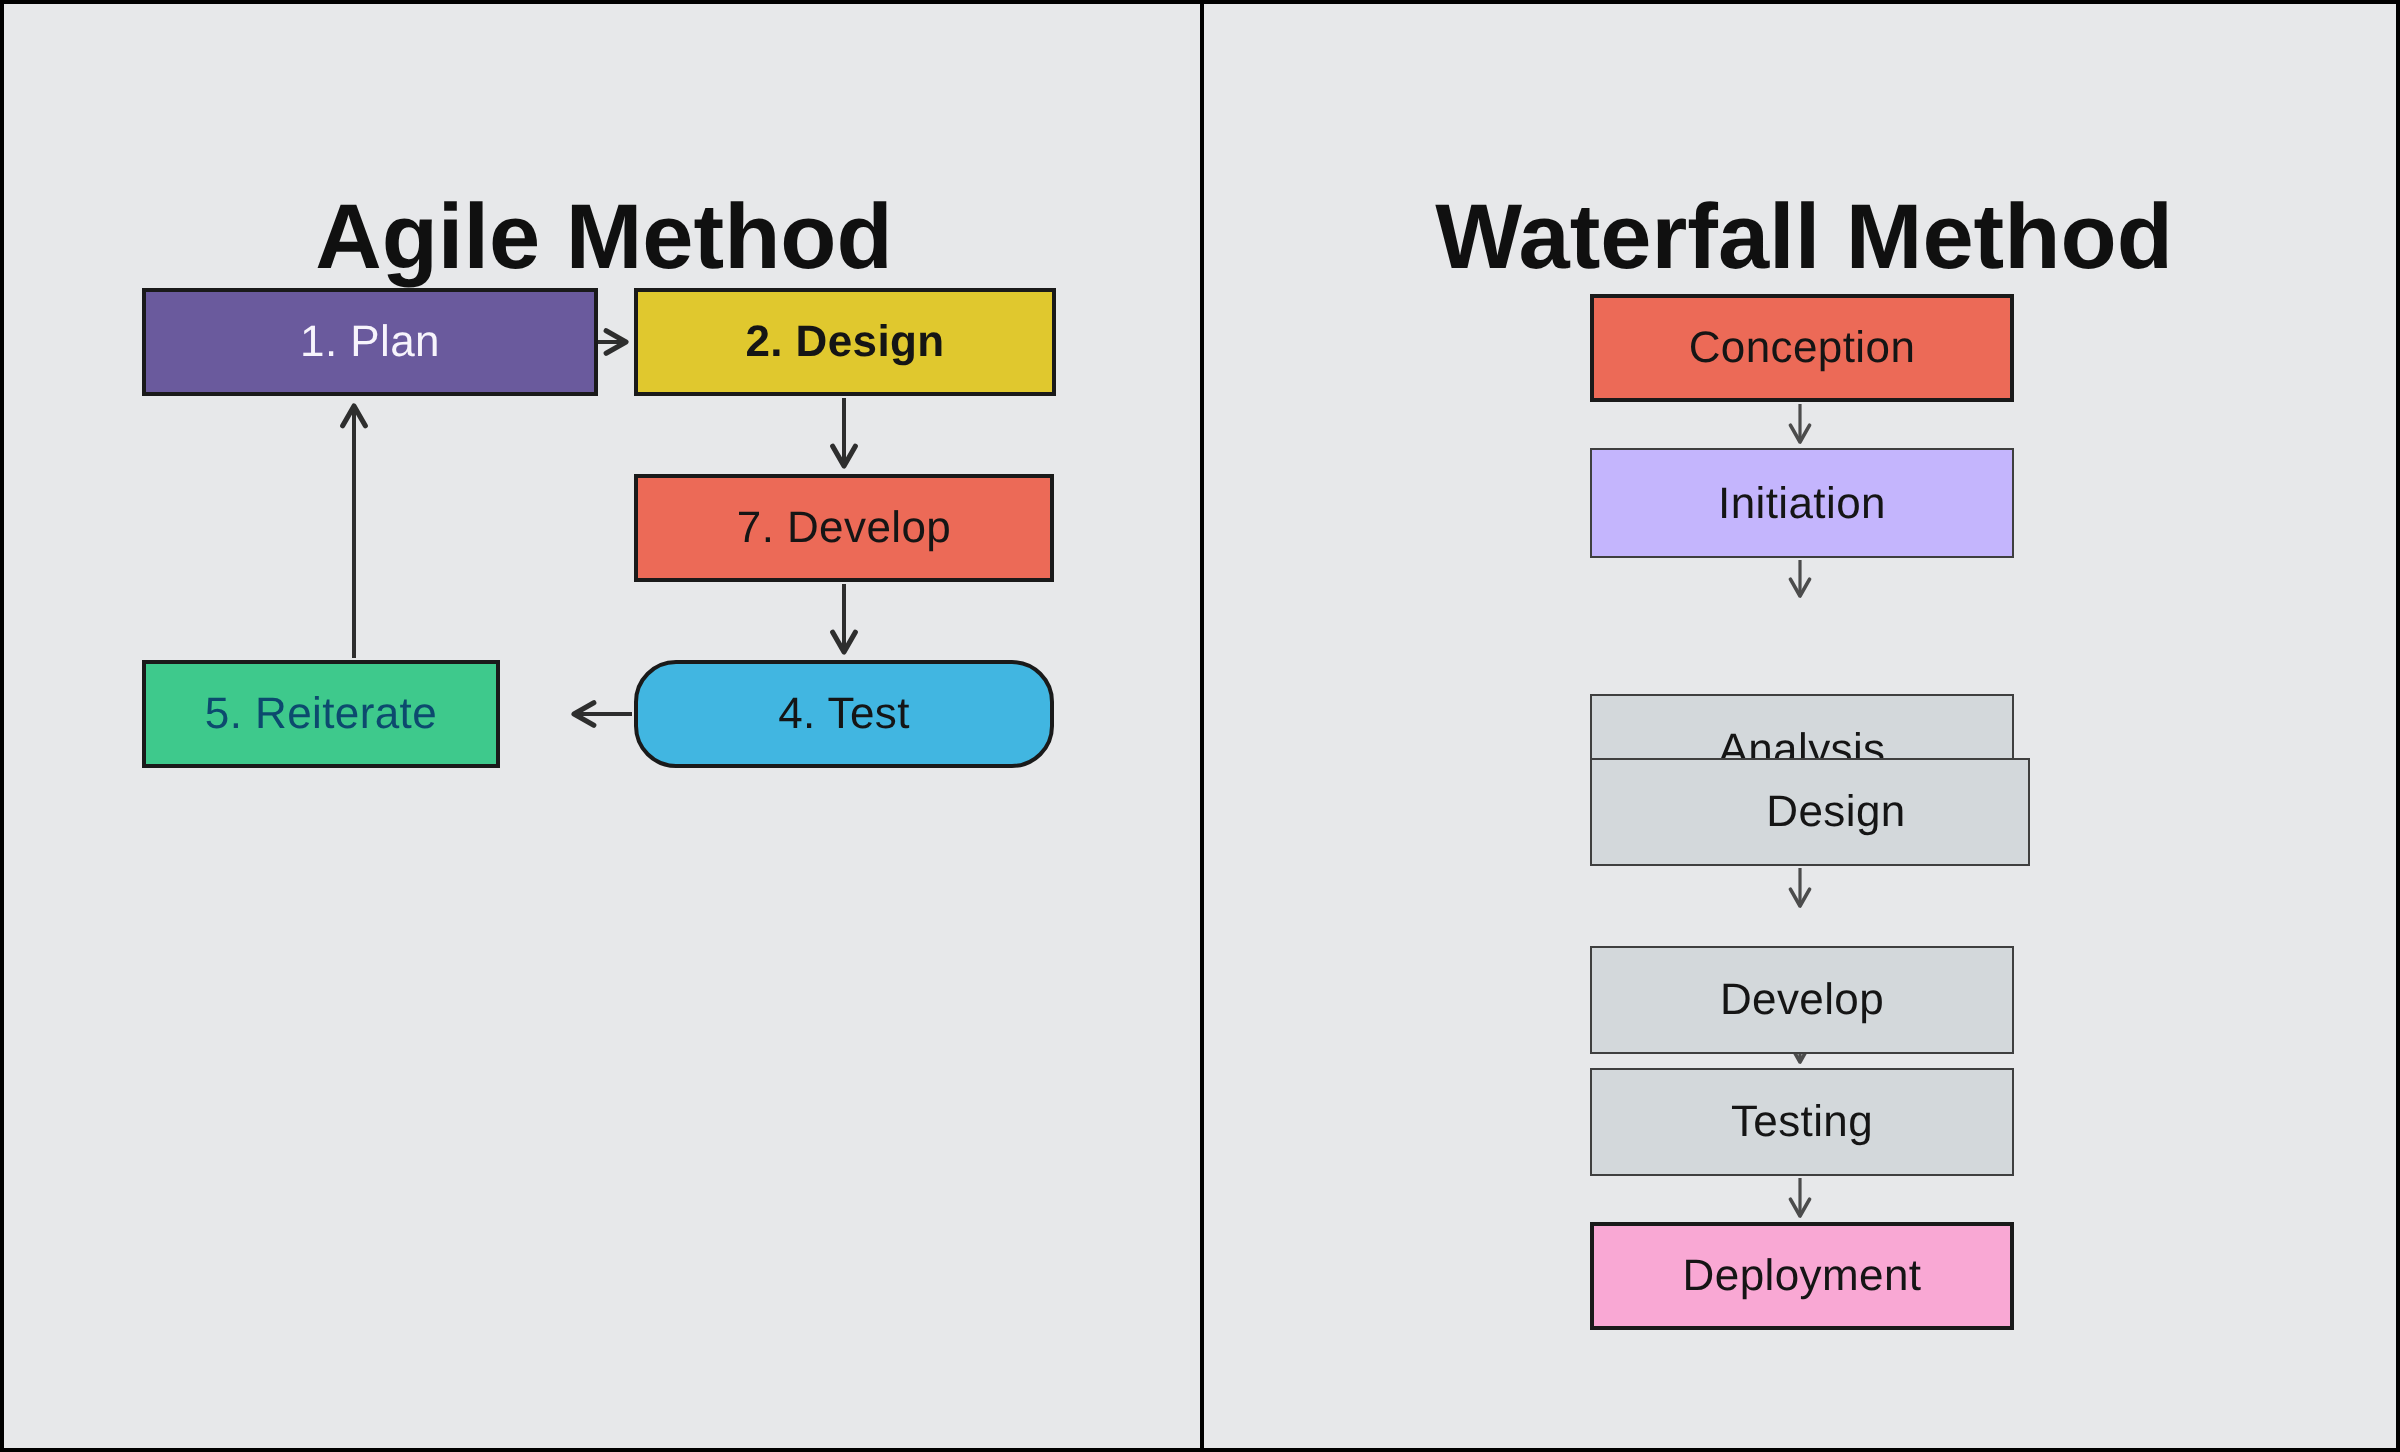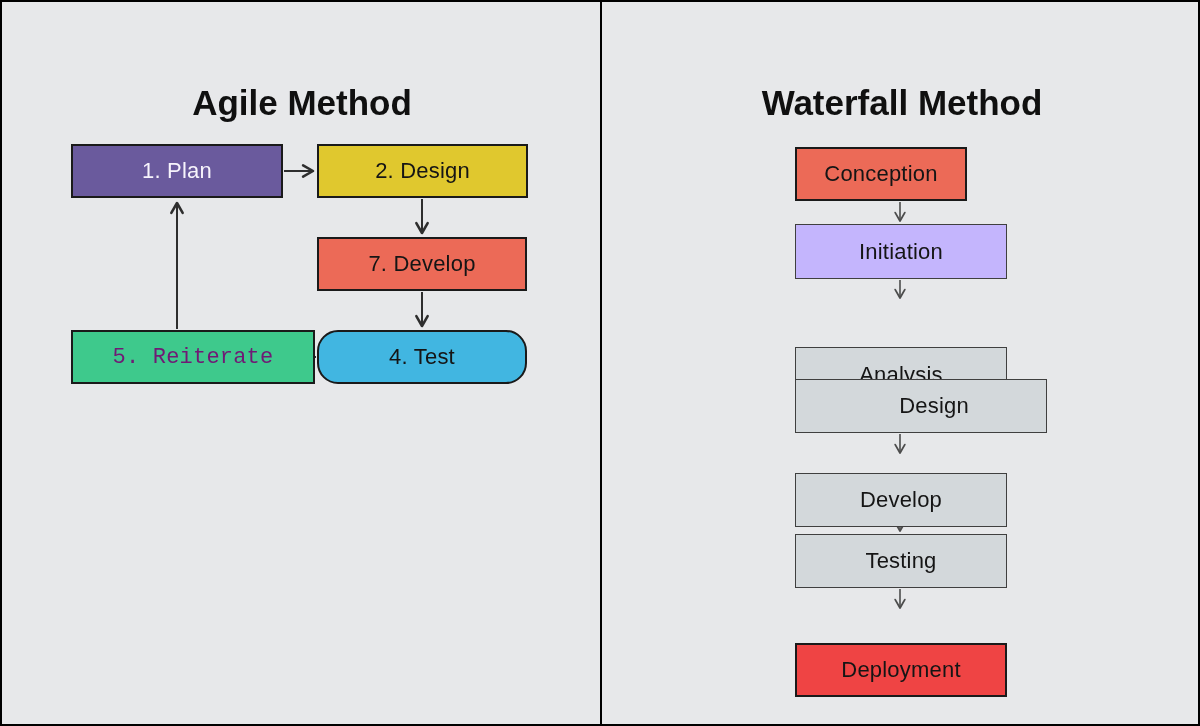--- a/index.html
+++ b/index.html
@@ -12,21 +12,21 @@
     overflow:hidden;
     font-family:"Liberation Sans", sans-serif;
   }
   .divider{
     position:absolute;top:0;bottom:0;left:598px;width:2px;
     background:#000;
   }
   .panel-title{
     position:absolute;top:58px;width:600px;
     text-align:center;
-    font-size:35px;font-weight:700;color:#101010;
+    font-size:46px;font-weight:700;color:#101010;
     letter-spacing:0px;
   }
   .panel-title.left{left:0;}
   .panel-title.right{left:600px;}
   #arrow-layer{
     position:absolute;left:0;top:0;width:1196px;height:722px;
     pointer-events:none;
   }
   .node{
     position:absolute;
@@ -63,54 +63,54 @@
       <line x1="175" y1="327" x2="175" y2="201" stroke="#2e2e2e" stroke-width="2" marker-end="url(#ah-agile)"></line>
       <line x1="898" y1="200" x2="898" y2="219" stroke="#4c4c4c" stroke-width="1.6" marker-end="url(#ah-waterfall)"></line>
       <line x1="898" y1="278" x2="898" y2="296" stroke="#4c4c4c" stroke-width="1.6" marker-end="url(#ah-waterfall)"></line>
       <line x1="898" y1="355" x2="898" y2="374" stroke="#4c4c4c" stroke-width="1.6" marker-end="url(#ah-waterfall)"></line>
       <line x1="898" y1="432" x2="898" y2="451" stroke="#4c4c4c" stroke-width="1.6" marker-end="url(#ah-waterfall)"></line>
       <line x1="898" y1="509" x2="898" y2="529" stroke="#4c4c4c" stroke-width="1.6" marker-end="url(#ah-waterfall)"></line>
       <line x1="898" y1="587" x2="898" y2="606" stroke="#4c4c4c" stroke-width="1.6" marker-end="url(#ah-waterfall)"></line>
     </svg>
 
   <div>
-      <div class="node" style="left: 69px; top: 142px; width: 212px; height: 54px; background: rgb(106, 90, 157); color: rgb(247, 244, 252); border-color: rgb(26, 26, 26); border-width: 2px; justify-content: center;">
+      <div class="node" style="left: 69px; top: 142px; width: 228px; height: 54px; background: rgb(106, 90, 157); color: rgb(247, 244, 252); border-color: rgb(26, 26, 26); border-width: 2px; justify-content: center;">
         <span>1. Plan</span>
       </div>
-      <div class="node" style="left: 315px; top: 142px; width: 211px; height: 54px; background: rgb(224, 200, 46); color: rgb(21, 21, 21); border-color: rgb(26, 26, 26); border-width: 2px;">
+      <div class="node" style="left: 315px; top: 142px; width: 211px; height: 54px; background: rgb(224, 200, 46); color: rgb(21, 21, 21); border-color: rgb(26, 26, 26); border-width: 2px; font-weight: bold;">
         <span>2. Design</span>
       </div>
       <div class="node" style="left: 315px; top: 235px; width: 210px; height: 54px; background: rgb(236, 106, 87); color: rgb(21, 21, 21); border-color: rgb(26, 26, 26); border-width: 2px;">
         <span>7. Develop</span>
       </div>
       <div class="node" style="left: 315px; top: 328px; width: 210px; height: 54px; background: rgb(65, 182, 225); color: rgb(21, 21, 21); border-color: rgb(26, 26, 26); border-width: 2px; border-radius: 21px;">
         <span>4. Test</span>
       </div>
-      <div class="node" style="left: 69px; top: 328px; width: 244px; height: 54px; background: rgb(62, 201, 140); color: #701a75; border-color: rgb(26, 26, 26); border-width: 2px; font-family: Liberation Mono, monospace;">
+      <div class="node" style="left: 69px; top: 328px; width: 179px; height: 54px; background: rgb(62, 201, 140); color: #0c4a6e; border-color: rgb(26, 26, 26); border-width: 2px;">
         <span>5. Reiterate</span>
       </div>
     </div>
   <div>
-      <div class="node" style="left: 793px; top: 145px; width: 172px; height: 54px; background: rgb(236, 106, 87); color: rgb(21, 21, 21); border-color: rgb(26, 26, 26); border-width: 2px;">
+      <div class="node" style="left: 793px; top: 145px; width: 212px; height: 54px; background: rgb(236, 106, 87); color: rgb(21, 21, 21); border-color: rgb(26, 26, 26); border-width: 2px;">
         <span>Conception</span>
       </div>
       <div class="node" style="left: 793px; top: 222px; width: 212px; height: 55px; background: #c4b5fd; color: rgb(21, 21, 21); border-color: rgb(63, 63, 63); border-width: 1.5px;">
         <span>Initiation</span>
       </div>
       <div class="node" style="left: 793px; top: 299px; width: 212px; height: 55px; background: rgb(211, 216, 219); color: rgb(21, 21, 21); border-color: rgb(63, 63, 63); border-width: 1.5px; margin-top: 46px;">
         <span>Analysis</span>
       </div>
-      <div class="node" style="left: 793px; top: 377px; width: 252px; height: 54px; background: rgb(211, 216, 219); color: rgb(21, 21, 21); border-color: rgb(63, 63, 63); border-width: 1.5px; padding-left: 26px;">
+      <div class="node" style="left: 793px; top: 377px; width: 220px; height: 54px; background: rgb(211, 216, 219); color: rgb(21, 21, 21); border-color: rgb(63, 63, 63); border-width: 1.5px; padding-left: 26px;">
         <span>Design</span>
       </div>
       <div class="node" style="left: 793px; top: 471px; width: 212px; height: 54px; background: rgb(211, 216, 219); color: rgb(21, 21, 21); border-color: rgb(63, 63, 63); border-width: 1.5px;">
         <span>Develop</span>
       </div>
       <div class="node" style="left: 793px; top: 532px; width: 212px; height: 54px; background: rgb(211, 216, 219); color: rgb(21, 21, 21); border-color: rgb(63, 63, 63); border-width: 1.5px;">
         <span>Testing</span>
       </div>
-      <div class="node" style="left: 793px; top: 609px; width: 212px; height: 54px; background: #ef4444; color: rgb(21, 21, 21); border-color: rgb(26, 26, 26); border-width: 2px; margin-top: 32px;">
+      <div class="node" style="left: 793px; top: 609px; width: 212px; height: 54px; background: #f9a8d4; color: rgb(21, 21, 21); border-color: rgb(26, 26, 26); border-width: 2px;">
         <span>Deployment</span>
       </div>
     </div>
 
   <div class="divider"></div>
 </div>
 
 </body></html>

